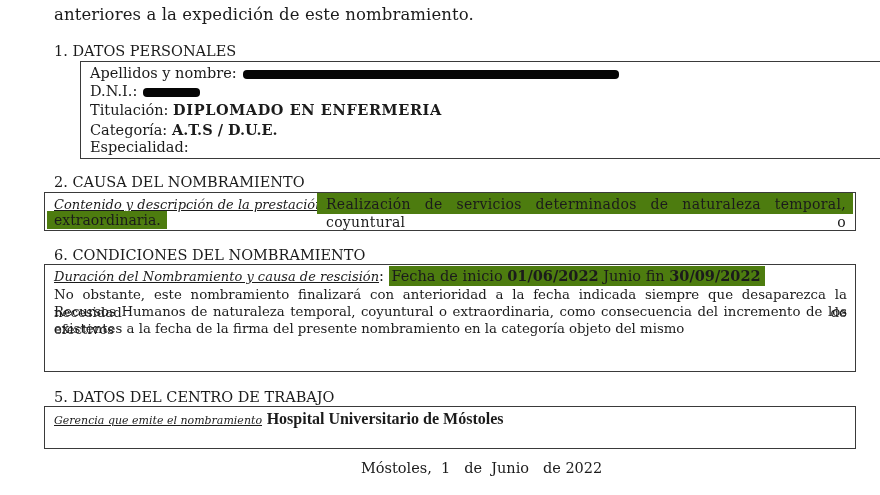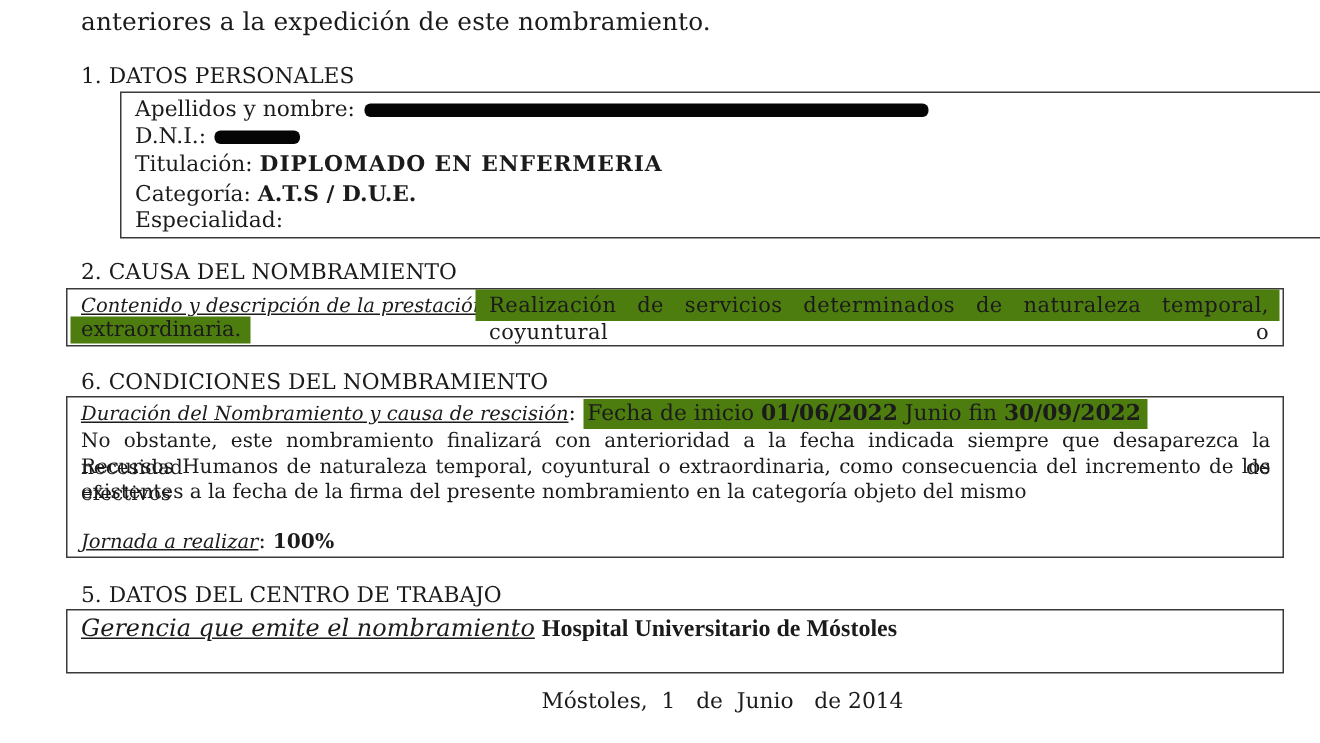--- a/index.html
+++ b/index.html
@@ -122,27 +122,23 @@
     <span class="hl" style="padding:2px 4px 2px 3px;">
       <span>Fecha de inicio</span>
       <span class="bold">01/06/2022</span>
       <span>Junio fin</span>
       <span class="bold">30/09/2022</span>
     </span>
   </div>
   <div class="abs line just" style="left:9px; top:21px; width:793px; font-size:13.3px;">No obstante, este nombramiento finalizará con anterioridad a la fecha indicada siempre que desaparezca  la necesidad de</div>
   <div class="abs line just" style="left:9px; top:38px; width:793px; font-size:13.3px;">Recursos Humanos de naturaleza temporal, coyuntural o extraordinaria,  como consecuencia del incremento de los efectivos</div>
   <div class="abs line" style="left:9px; top:55px; font-size:13.3px;">existentes a la fecha de la firma del presente nombramiento en la categoría objeto del mismo</div>
-  <div class="abs line" style="left:9px; top:87px;">
-    <span class="label-it">Jornada a realizar</span><span>:</span>
-    <span class="bold" style="font-size:13.5px;">100%</span>
-  </div>
 </div>
 
 <div class="abs section-title" style="left:54px; top:389px;">5. DATOS DEL CENTRO DE TRABAJO</div>
 <div class="abs box" style="top:406px; height:43px;">
   <div class="abs line" style="left:9px; top:3px;">
-    <span class="label-it" style="font-size:16px;">Gerencia que emite el nombramiento</span>
+    <span class="label-it" style="font-size:11px;">Gerencia que emite el nombramiento</span>
     <span class="bold" style="font-family:'Liberation Serif', serif; font-size:16px;">Hospital Universitario de Móstoles</span>
   </div>
 </div>
 
-<div class="abs sign" style="left:361px; top:460px;"><span>Móstoles,</span>  <span>1</span>   <span>de</span>  <span>Junio</span>   <span>de</span> <span>2014</span></div>
+<div class="abs sign" style="left:361px; top:460px;"><span>Móstoles,</span>  <span>1</span>   <span>de</span>  <span>Junio</span>   <span>de</span> <span>2022</span></div>
 
 </body></html>

